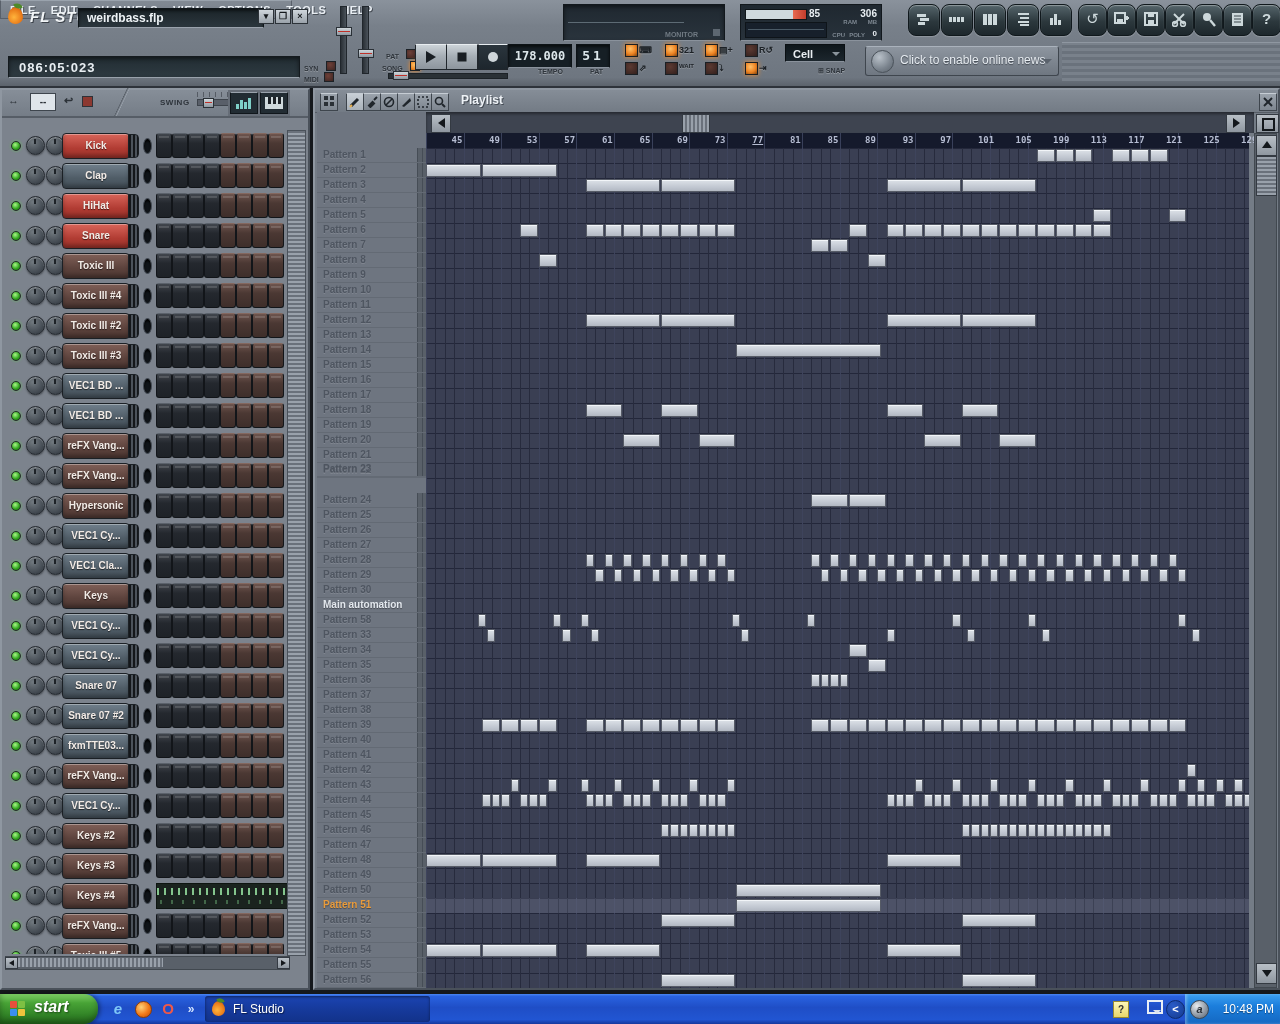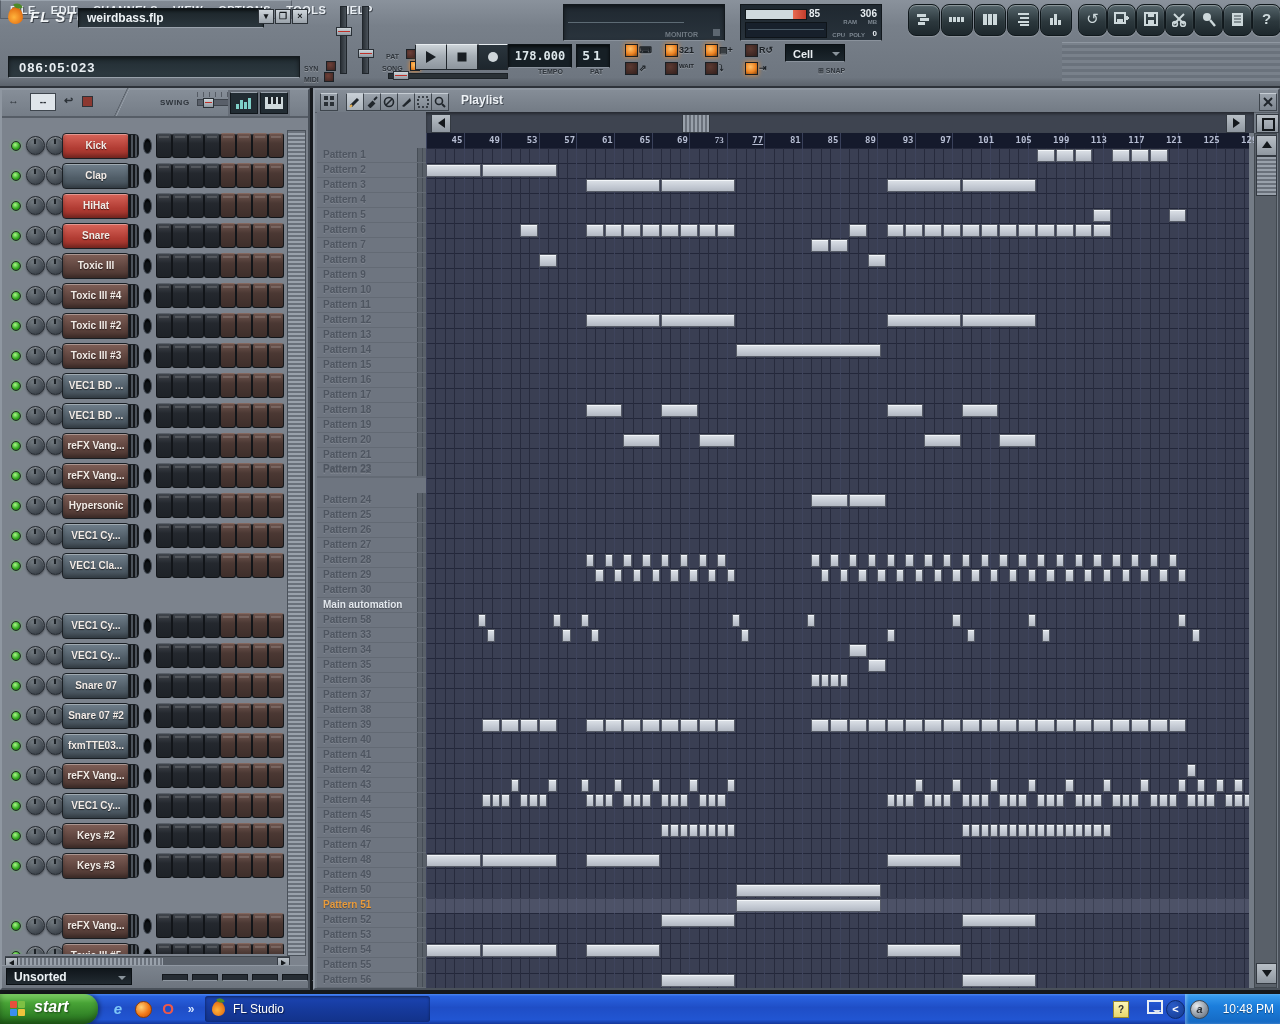--- a/index.html
+++ b/index.html
@@ -373,20 +373,25 @@
       <svg width="13" height="15">
           <rect x="1" y="1" width="11" height="13" fill="#cdd8db"></rect>
           <line x1="3" y1="4" x2="10" y2="4" stroke="#3a464c" stroke-width="1"></line>
           <line x1="3" y1="7" x2="10" y2="7" stroke="#3a464c" stroke-width="1"></line>
           <line x1="3" y1="10" x2="10" y2="10" stroke="#3a464c" stroke-width="1"></line>
         </svg>
     </div>
     <div class="abs rbtn" style="left:1252px;width:27px;font-size:15px;line-height:28px;font-weight:bold;">?</div>
 
     <div class="abs" id="ridges"></div>
+    <div class="abs" id="hintbar">
+      <div class="abs" id="hintglobe"></div>
+      <div class="abs" id="hinttext">Click to enable online news</div>
+      <div class="abs" id="hintarr"></div>
+    </div>
   </div>
 
   <div id="rack">
     <div id="racktools">
       <div class="rtool" style="left:6px;">↔</div>
       <div class="rtool" style="left:28px;top:3px;width:24px;height:16px;background:#dfe5ea;border:1px solid #3e454d;font-size:10px;text-align:center;line-height:15px;">--</div>
       <div class="rtool" style="left:62px;">↩</div>
       <div class="rtool" style="left:80px;top:6px;width:9px;height:9px;background:#8c3830;border:1px solid #2e3238;"></div>
       <div class="rtool" style="left:100px;top:-2px;width:40px;height:28px;background:linear-gradient(115deg,transparent 47%,#565d66 48%,#9aa2ac 52%,transparent 53%);"></div>
       <div class="abs" id="swingticks"></div>
@@ -630,20 +635,35 @@
           <div class="oval"></div>
           <div class="s" style="left: 154px;"></div>
           <div class="s" style="left: 170px;"></div>
           <div class="s" style="left: 186px;"></div>
           <div class="s" style="left: 202px;"></div>
           <div class="s g2" style="left: 218px;"></div>
           <div class="s g2" style="left: 234px;"></div>
           <div class="s g2" style="left: 250px;"></div>
           <div class="s g2" style="left: 266px;"></div>
         </div>
+        <div class="chrow" style="top: 450px;">
+          <div class="led"></div>
+          <div class="knob" style="left: 24px;"></div>
+          <div class="knob" style="left: 44px;"></div>
+          <div class="chbtn c-brown">Keys</div>
+          <div class="oval"></div>
+          <div class="s" style="left: 154px;"></div>
+          <div class="s" style="left: 170px;"></div>
+          <div class="s" style="left: 186px;"></div>
+          <div class="s" style="left: 202px;"></div>
+          <div class="s g2" style="left: 218px;"></div>
+          <div class="s g2" style="left: 234px;"></div>
+          <div class="s g2" style="left: 250px;"></div>
+          <div class="s g2" style="left: 266px;"></div>
+        </div>
         <div class="chrow" style="top: 480px;">
           <div class="led"></div>
           <div class="knob" style="left: 24px;"></div>
           <div class="knob" style="left: 44px;"></div>
           <div class="chbtn c-gray">VEC1 Cy...</div>
           <div class="oval"></div>
           <div class="s" style="left: 154px;"></div>
           <div class="s" style="left: 170px;"></div>
           <div class="s" style="left: 186px;"></div>
           <div class="s" style="left: 202px;"></div>
@@ -764,20 +784,28 @@
           <div class="chbtn c-brown">Keys #3</div>
           <div class="oval"></div>
           <div class="s" style="left: 154px;"></div>
           <div class="s" style="left: 170px;"></div>
           <div class="s" style="left: 186px;"></div>
           <div class="s" style="left: 202px;"></div>
           <div class="s g2" style="left: 218px;"></div>
           <div class="s g2" style="left: 234px;"></div>
           <div class="s g2" style="left: 250px;"></div>
           <div class="s g2" style="left: 266px;"></div>
+        </div>
+        <div class="chrow" style="top: 750px;">
+          <div class="led"></div>
+          <div class="knob" style="left: 24px;"></div>
+          <div class="knob" style="left: 44px;"></div>
+          <div class="chbtn c-brown">Keys #4</div>
+          <div class="oval"></div>
+          <div class="preview"></div>
         </div>
         <div class="chrow" style="top: 780px;">
           <div class="led"></div>
           <div class="knob" style="left: 24px;"></div>
           <div class="knob" style="left: 44px;"></div>
           <div class="chbtn c-brown">reFX Vang...</div>
           <div class="oval"></div>
           <div class="s" style="left: 154px;"></div>
           <div class="s" style="left: 170px;"></div>
           <div class="s" style="left: 186px;"></div>
@@ -806,34 +834,20 @@
     <div class="abs ridgeH" id="rackvs"></div>
     <div class="abs" id="rackhs">
       <div class="abs scrarr" style="left:-1px;top:0px;width:11px;height:10px;">
           <div class="tri-l" style="margin:2px auto;border-right-width:5px;border-top-width:3px;border-bottom-width:3px;"></div>
         </div>
       <div class="abs ridgeV" id="rackhsthumb"></div>
       <div class="abs scrarr" style="right:-1px;top:0px;width:11px;height:10px;">
           <div class="tri-r" style="margin:2px auto;border-left-width:5px;border-top-width:3px;border-bottom-width:3px;"></div>
         </div>
     </div>
-    <div id="rackbottom">
-      <div class="abs" id="sortdrop">
-        <span>Unsorted</span><div class="arr"></div>
-      </div>
-      <div id="dashes"></div>
-    <div class="dash" style="left: 160px;"></div>
-        <div class="dash" style="left: 190px;"></div>
-        <div class="dash" style="left: 220px;"></div>
-        <div class="dash" style="left: 250px;"></div>
-        <div class="dash" style="left: 280px;"></div>
-        <div class="dash" style="left: 310px;"></div>
-        <div class="dash" style="left: 340px;"></div>
-        <div class="dash" style="left: 370px;"></div>
-      </div>
   </div>
 
   <div id="playlist">
     <div id="pltitle">
       <div class="plbtn" style="left:5px;">
         <svg width="11" height="11">
             <rect x="0" y="0" width="4" height="4" fill="#2a3036"></rect>
             <rect x="6" y="0" width="4" height="4" fill="#2a3036"></rect>
             <rect x="0" y="6" width="4" height="4" fill="#2a3036"></rect>
             <rect x="6" y="6" width="4" height="4" fill="#2a3036"></rect>
@@ -894,21 +908,21 @@
     </div>
     <div id="plfit"></div>
     <div id="plruler">
         <div class="rlbl" style="left: 25.5px;">45</div>
         <div class="rlbl" style="left: 63.1px;">49</div>
         <div class="rlbl" style="left: 100.7px;">53</div>
         <div class="rlbl" style="left: 138.3px;">57</div>
         <div class="rlbl" style="left: 175.9px;">61</div>
         <div class="rlbl" style="left: 213.5px;">65</div>
         <div class="rlbl" style="left: 251.1px;">69</div>
-        <div class="rlbl" style="left: 288.7px; font-family: Liberation Serif, serif;">73</div>
+        <div class="rlbl" style="left: 288.7px;">73</div>
         <div class="rlbl" style="left: 326.3px; text-decoration: underline;">77</div>
         <div class="rlbl" style="left: 363.9px;">81</div>
         <div class="rlbl" style="left: 401.5px;">85</div>
         <div class="rlbl" style="left: 439.1px;">89</div>
         <div class="rlbl" style="left: 476.7px;">93</div>
         <div class="rlbl" style="left: 514.3px;">97</div>
         <div class="rlbl" style="left: 551.9px;">101</div>
         <div class="rlbl" style="left: 589.5px;">105</div>
         <div class="rlbl" style="left: 627.1px;">199</div>
         <div class="rlbl" style="left: 664.7px;">113</div>

